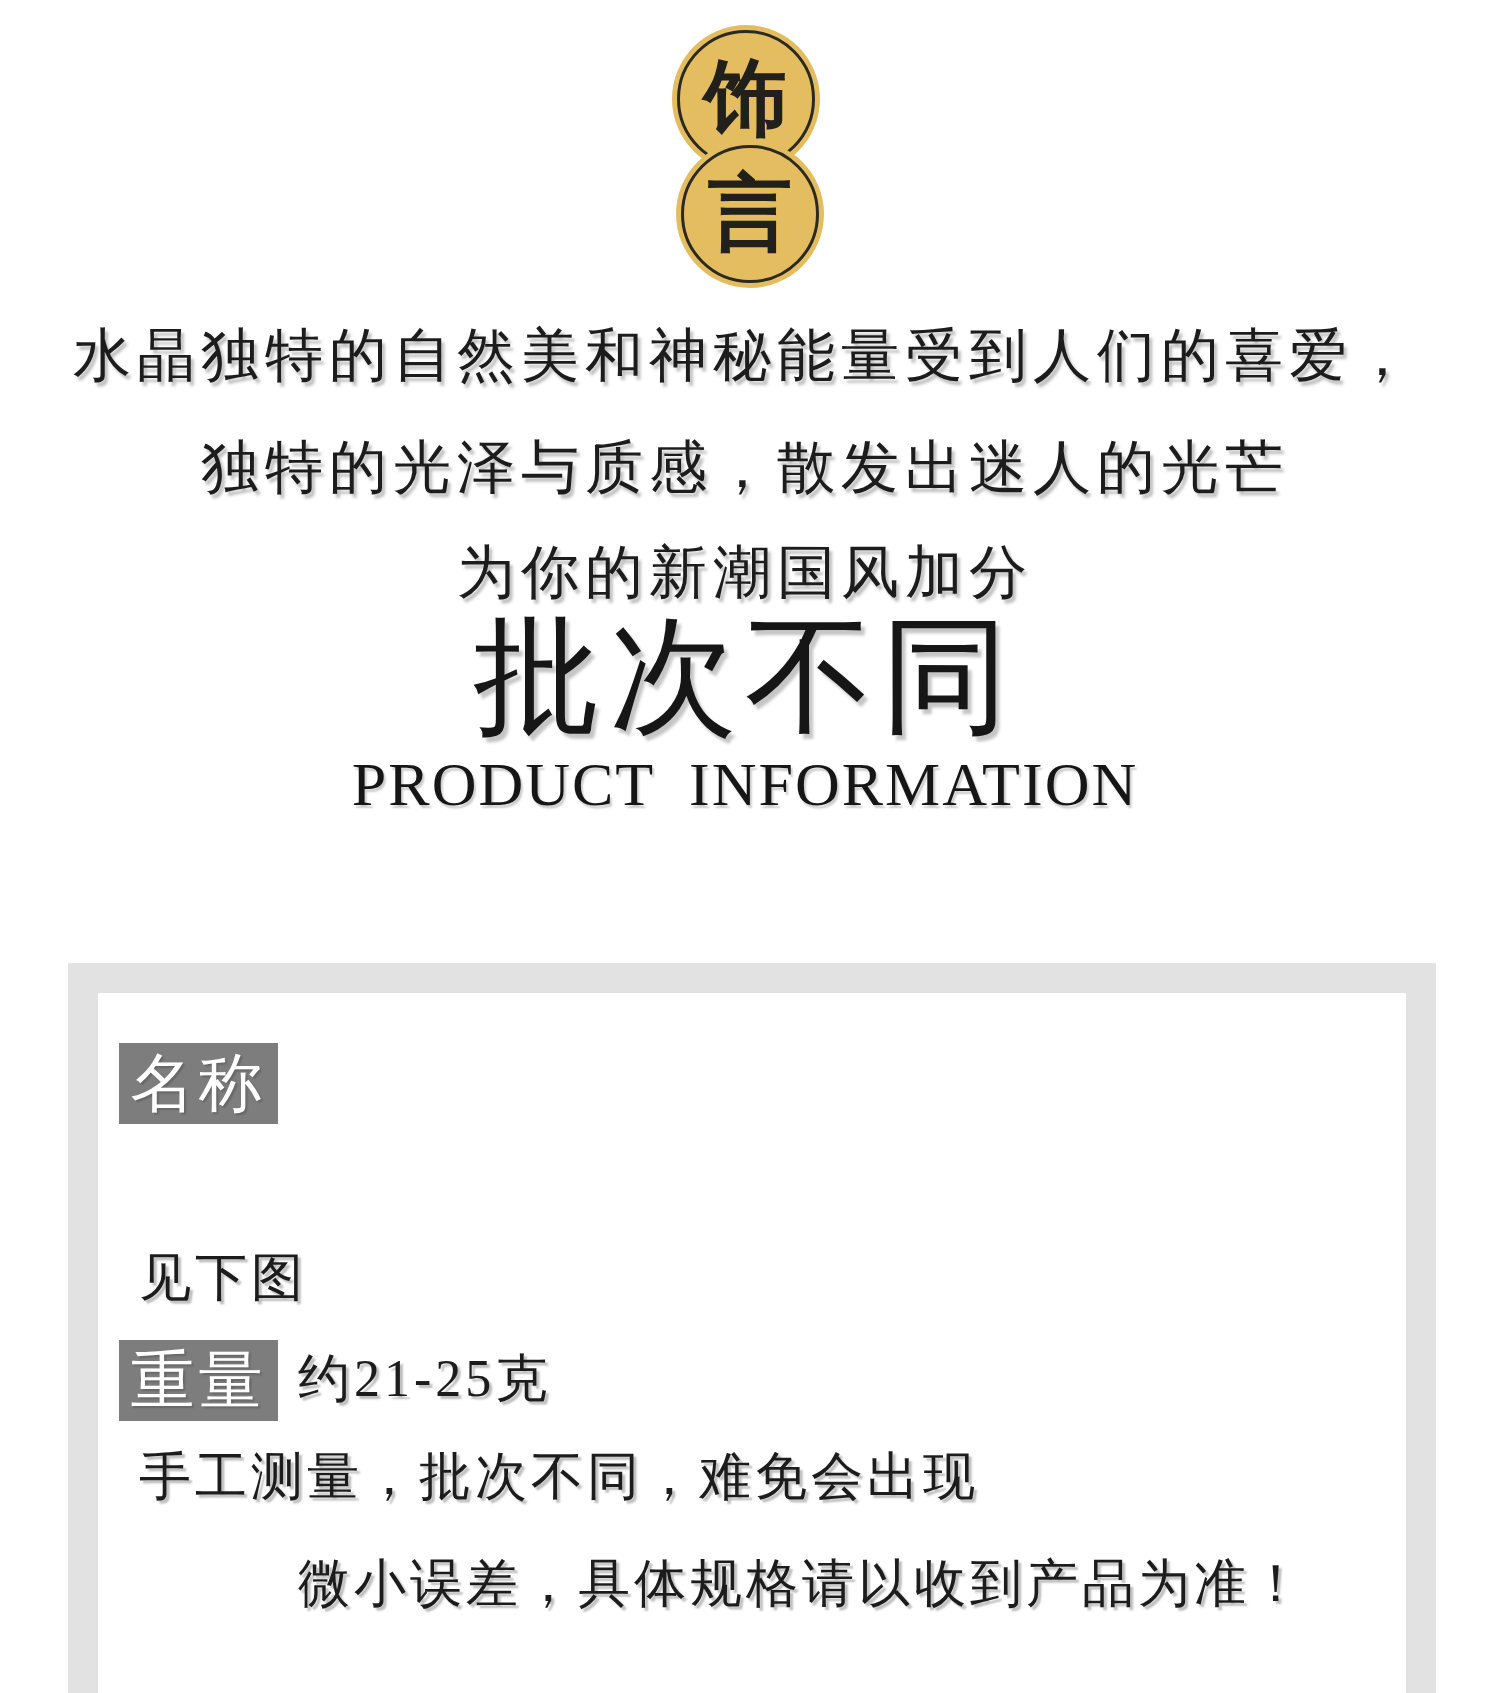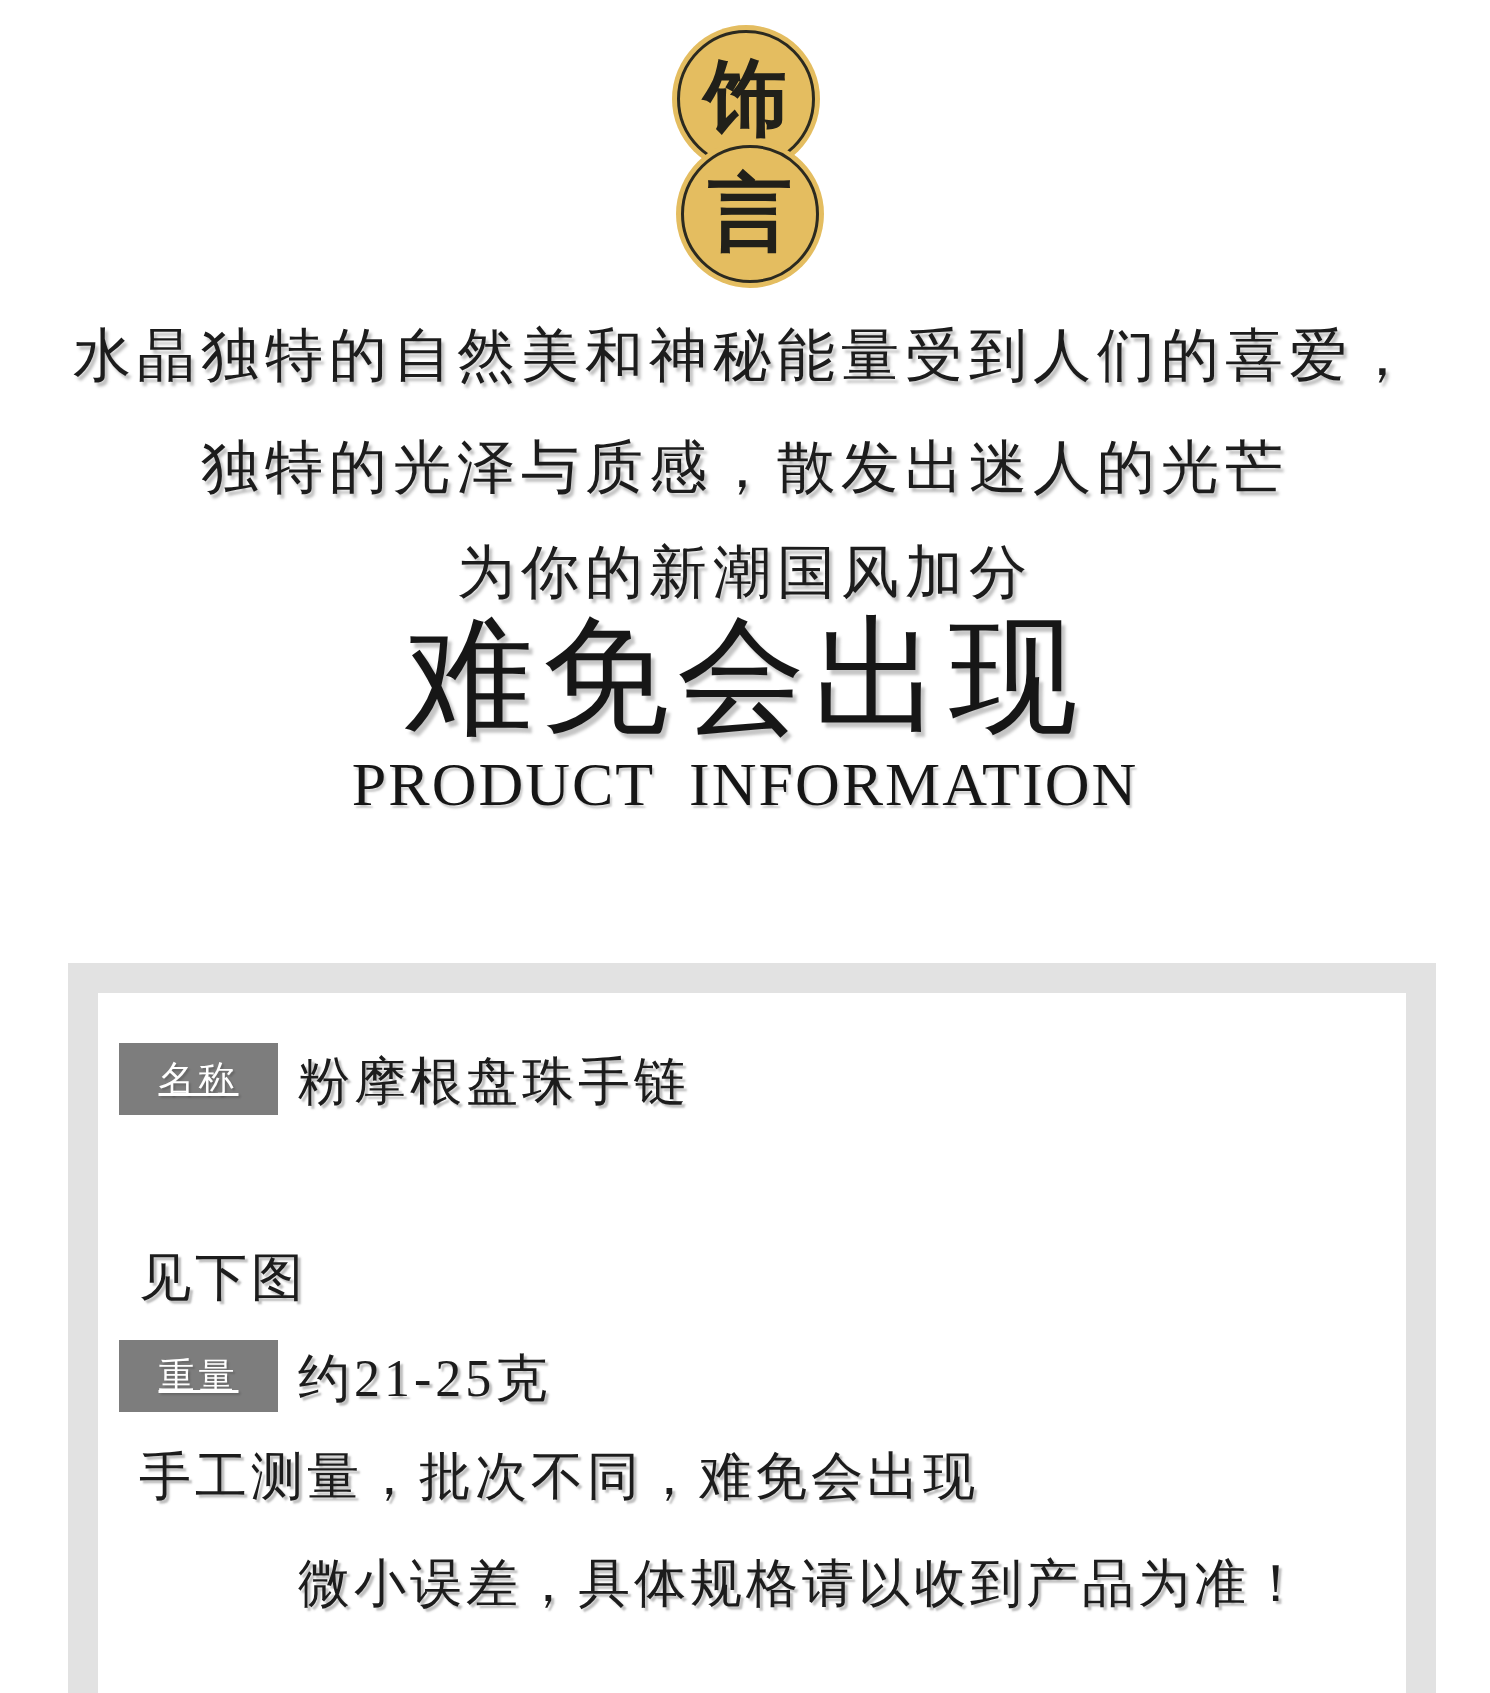--- a/index.html
+++ b/index.html
@@ -108,30 +108,29 @@
     align-items: flex-start;
   }
   .spec-row-1 { top: 50px;  }
   .spec-row-2 { top: 147px; }
   .spec-row-3 { top: 246px; }
   .spec-row-4 { top: 347px; }
   .spec-row-5 { top: 445px; }
   .spec-label {
     flex: 0 0 159px;
     width: 159px;
-    height: 72px;
+    height: 81px;
     background: #7d7d7d;
     color: #ffffff;
-    font-size: 36px;
+    font-size: 64px;
     letter-spacing: 4px;
     display: flex;
     align-items: center;
     justify-content: center;
     text-shadow: 2px 2px 2px rgba(0,0,0,0.18);
-    text-decoration: underline;
   }
   .spec-value {
     margin-left: 20px;
     font-size: 52px;
     line-height: 77px;
     letter-spacing: 4px;
     white-space: nowrap;
     color: #1c1c1c;
     text-shadow: 3px 3px 2px rgba(110,110,110,0.45);
   }
@@ -154,28 +153,27 @@
   <span class="badge-char">饰</span>
 </div>
 <div class="badge-circle" id="badge-bottom">
   <span class="badge-char">言</span>
 </div>
 
 <div class="intro-line" id="intro-line-1">水晶独特的自然美和神秘能量受到人们的喜爱，</div>
 <div class="intro-line" id="intro-line-2">独特的光泽与质感，散发出迷人的光芒</div>
 <div class="intro-line" id="intro-line-3">为你的新潮国风加分</div>
 
-<div class="section-title">难免会出现</div>
+<div class="section-title">批次不同</div>
 <div class="section-subtitle">PRODUCT  INFORMATION</div>
 
 <div class="spec-box">
 
   <div class="spec-row spec-row-1">
     <div class="spec-label">名称</div>
-    <div class="spec-value">粉摩根盘珠手链</div>
   </div>
 
 
   <div class="spec-row spec-row-3">
     <div class="spec-value">见下图</div>
   </div>
 
   <div class="spec-row spec-row-4">
     <div class="spec-label">重量</div>
     <div class="spec-value">约21-25克</div>

